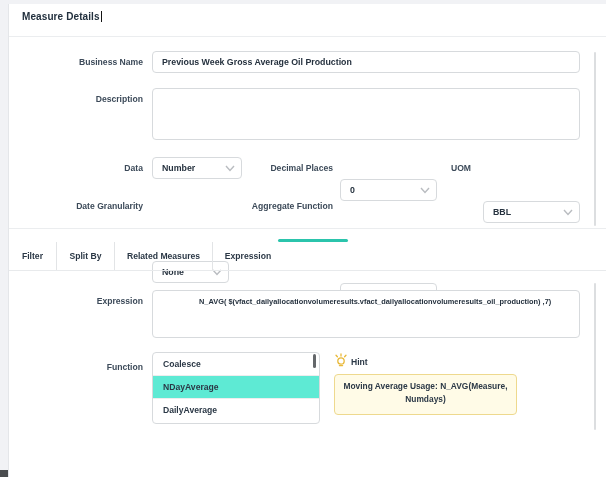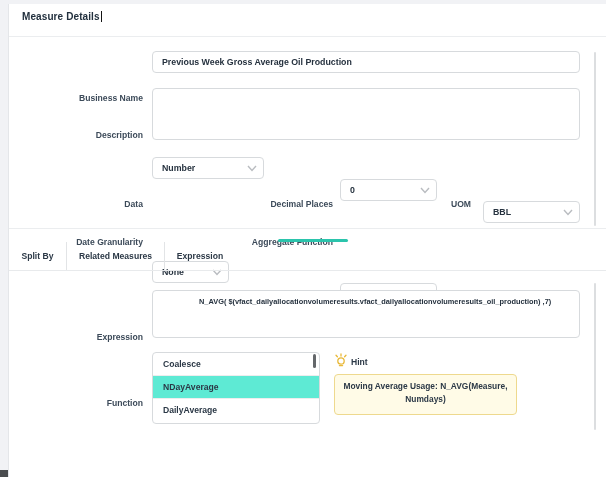--- a/index.html
+++ b/index.html
@@ -14,21 +14,21 @@
   .gutter{left:0;top:0;width:8px;height:477px;background:#f1f2f5;}
   .top-strip{left:0;top:0;width:606px;height:4px;background:#f1f2f5;}
   .corner-notch{left:0;top:470px;width:8px;height:7px;background:#4a4c4e;}
   .content-left-border{left:8px;top:4px;width:1px;height:473px;background:#e4e6e9;}
   
   .page-title{left:22px;top:11px;font-size:10px;font-weight:700;color:#22303e;letter-spacing:.1px;}
   .cursor-caret{display:inline-block;width:1px;height:11px;background:#141414;margin-left:1px;vertical-align:-2px;}
   .header-border{left:9px;top:36px;width:597px;height:1px;background:#ebedef;}
   .section1-border{left:9px;top:228px;width:597px;height:1px;background:#ebedef;}
   
-  .lbl{font-size:8.6px;font-weight:600;color:#3c4a59;text-align:right;margin-top:36px;}
+  .lbl{font-size:8.6px;font-weight:600;color:#3c4a59;text-align:right;}
   
   .input,.textarea-like,.sel{
     background:#fff;border:1px solid #d7dadd;border-radius:4px;box-sizing:border-box;
     font-family:"Liberation Sans", sans-serif;font-weight:700;color:#26323f;
   }
   .input{height:22px;font-size:8.8px;padding:0 9px;line-height:20px;outline:none;width:428px;}
   .textarea-like{padding:5px 9px;font-size:8.8px;}
   .expr-text{font-size:7.4px;line-height:1.5;word-break:break-all;}
   .sel{height:22px;line-height:20px;font-size:8.8px;padding:0 18px 0 9px;position:relative;}
   .sel .chev{position:absolute;right:6px;top:7px;}
@@ -65,21 +65,21 @@
 </div>
 <div class="abs header-border"></div>
 
 <div class="abs lbl" style="left:40px;top:57px;width:103px;">Business Name</div>
 <input class="abs input" style="left: 152px; top: 51px;" value="Previous Week Gross Average Oil Production">
 
 <div class="abs lbl" style="left:40px;top:94px;width:103px;">Description</div>
 <div class="abs textarea-like" style="left:152px;top:88px;width:428px;height:52px;"></div>
 
 <div class="abs lbl" style="left:40px;top:163px;width:103px;">Data</div>
-<div class="abs sel" style="left:152px;top:157px;width:112px;">
+<div class="abs sel" style="left:152px;top:157px;width:90px;">
   <span>Number</span>
   <svg class="chev" width="10" height="7" viewBox="0 0 10 7">
       <polyline points="1,1 5,5.5 9,1" fill="none" stroke="#b9bcc0" stroke-width="1.4"></polyline>
     </svg>
 </div>
 
 <div class="abs lbl" style="left:230px;top:163px;width:103px;">Decimal Places</div>
 <div class="abs sel" style="left:340px;top:157px;width:97px;">
   <span>0</span>
   <svg class="chev" width="10" height="7" viewBox="0 0 10 7">
@@ -108,20 +108,23 @@
   <span>Sum</span>
   <svg class="chev" width="10" height="7" viewBox="0 0 10 7">
       <polyline points="1,1 5,5.5 9,1" fill="none" stroke="#b9bcc0" stroke-width="1.4"></polyline>
     </svg>
 </div>
 
 <div class="abs section1-border"></div>
 
 <div class="abs tab-indicator" id="tab-indicator" style="background: rgb(43, 196, 172);"></div>
 <div class="abs tabs">
+  <div class="tab" style="width:48px;">
+      <span>Filter</span>
+    </div>
   <div class="tab" style="width:58px;">
       <span>Split By</span>
     </div>
   <div class="tab" style="width:98px;">
       <span>Related Measures</span>
     </div>
   <div class="tab" style="width:70px;">
       <span>Expression</span>
     </div>
 </div>

